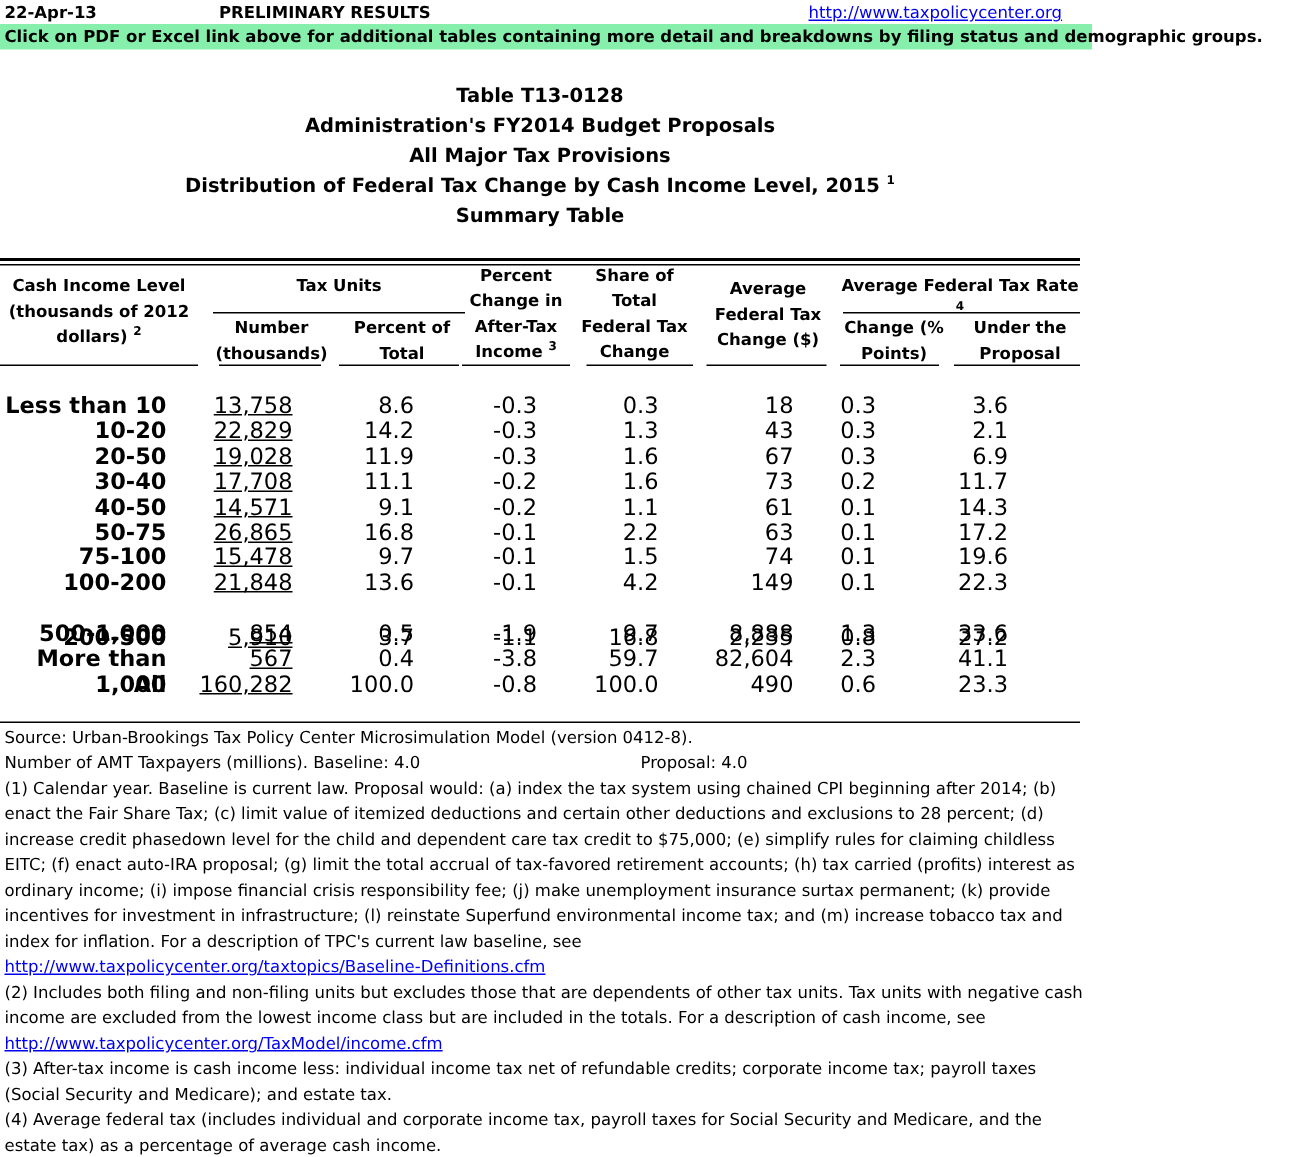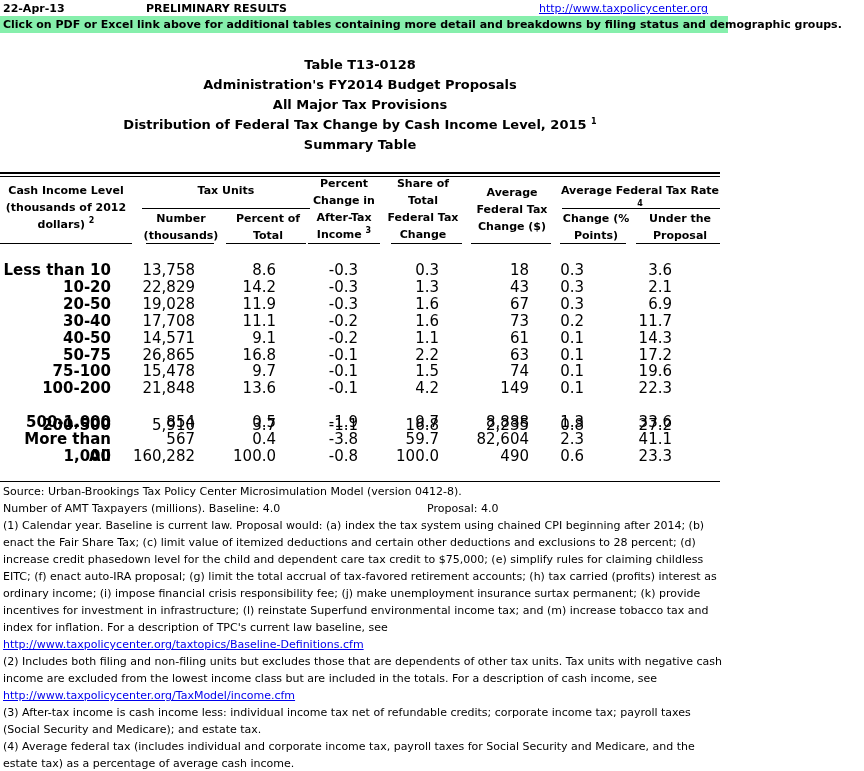--- a/index.html
+++ b/index.html
@@ -36,21 +36,21 @@
     
     .rule { position: absolute; background: #000; }
 
     
     .hdr { position: absolute; font-size: 11px; font-weight: bold; text-align: center; line-height: 17px; white-space: normal; }
 
     
     .row { position: absolute; left: 0; width: 720px; height: 17px; font-size: 15px; line-height: 17px; }
     .row span { position: absolute; top: 0; text-align: right; }
     .c0 { left: 0; width: 111px; font-weight: bold; }
-    .c1 { left: 120px; width: 75px; }
+    .c1 { left: 120px; width: 75px; text-decoration: underline; }
     .c2 { left: 200px; width: 76px; }
     .c3 { left: 290px; width: 68px; }
     .c4 { left: 380px; width: 59px; }
     .c5 { left: 460px; width: 69px; }
     .c6 { left: 540px; width: 44px; }
     .c7 { left: 620px; width: 52px; }
 
     
     .notes { position: absolute; left: 3px; top: 483px; width: 720px; font-size: 11px; line-height: 17px; white-space: normal; }
     .notes p { margin: 0; }

